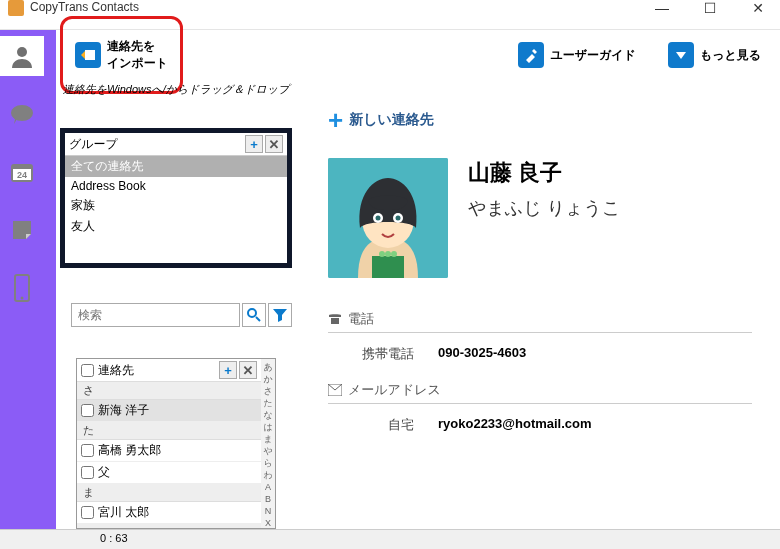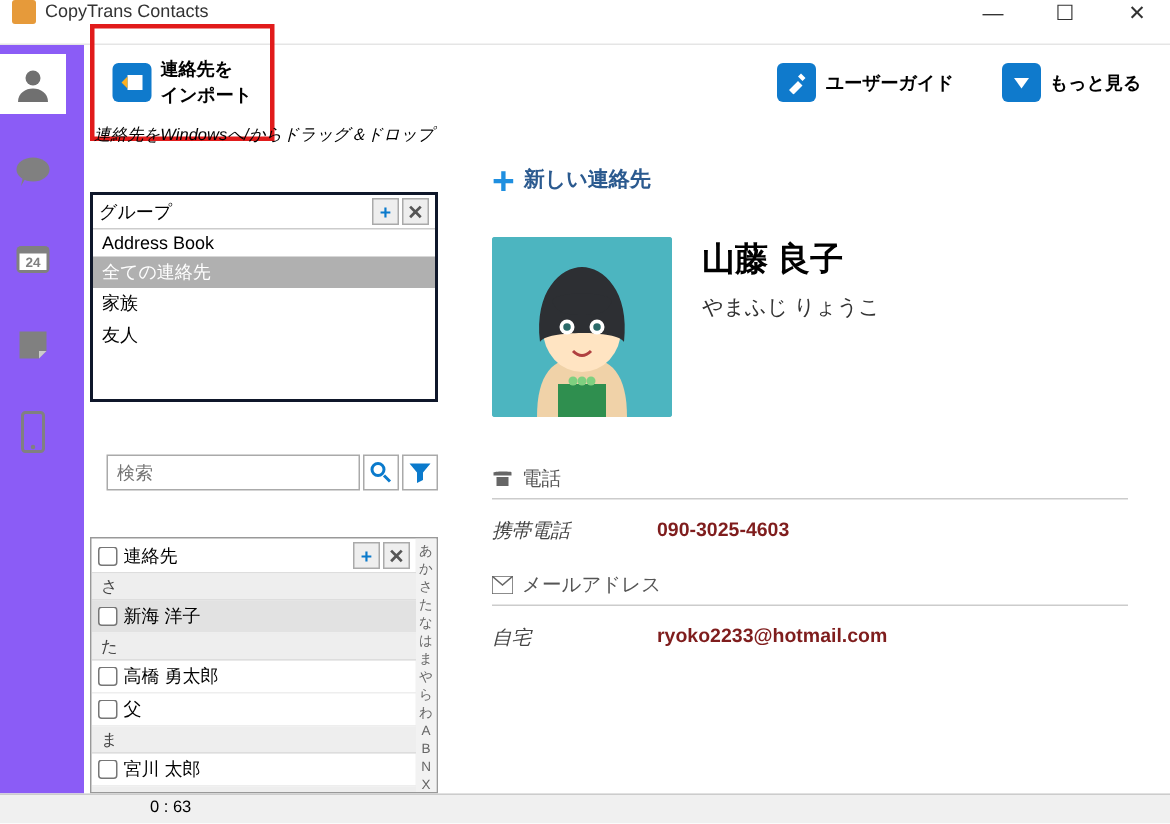--- a/index.html
+++ b/index.html
@@ -10,72 +10,72 @@
 .titlebar .app-icon { width: 16px; height: 16px; background: #e69a3a; border-radius: 2px; margin-right: 6px; }
 .titlebar .title { font-size: 12px; color: #333; }
 .titlebar .win-btns { margin-left: auto; display: flex; gap: 20px; }
 .titlebar .win-btns span { font-size: 14px; color: #333; cursor: default; width: 28px; text-align: center; }
 
 
 .toolbar { height: 50px; display: flex; align-items: center; padding: 4px 10px 4px 60px; gap: 10px; }
 .tb-btn { display: flex; align-items: center; gap: 6px; padding: 4px 8px; font-size: 12px; font-weight: bold; border: 1px solid transparent; }
 .tb-btn .tb-icon { width: 26px; height: 26px; background: #0f7acc; border-radius: 4px; display: flex; align-items: center; justify-content: center; }
 .tb-btn .tb-icon svg { width: 16px; height: 16px; }
-.tb-btn.highlighted { border: 3px solid #e11b1b; border-radius: 0; padding: 19px 12px; }
+.tb-btn.highlighted { border: 3px solid #e11b1b; border-radius: 12px; padding: 19px 12px; }
 .tb-spacer { flex: 1; }
 .tb-right { display: flex; align-items: center; gap: 14px; }
 
 
 .rail { position: absolute; left: 0; top: 30px; width: 56px; bottom: 20px; background: #8b5cf6; display: flex; flex-direction: column; padding-top: 6px; gap: 18px; }
 .rail .rail-item { width: 44px; height: 40px; display: flex; align-items: center; justify-content: center; cursor: pointer; }
 .rail .rail-item.active { background: #fff; }
 .rail svg { fill: #808080; }
 .rail .rail-item.active svg { fill: #707070; }
 
 
 .mid { position: absolute; left: 56px; top: 80px; width: 240px; bottom: 20px; display: flex; flex-direction: column; gap: 27px; }
 .drag-hint { font-size: 11px; font-style: italic; text-align: center; padding: 2px 0; }
-.groups { border: 2px solid #0f172a; margin: 2px 4px; height: 140px; display: flex; flex-direction: column; }
+.groups { border: 5px solid #0f172a; margin: 2px 4px; height: 140px; display: flex; flex-direction: column; }
 .groups-head { display: flex; align-items: center; padding: 2px 4px; border-bottom: 1px solid #ccc; font-size: 12px; }
 .mini-btn { width: 18px; height: 18px; border: 1px solid #aaa; background: #eee; display: flex; align-items: center; justify-content: center; font-size: 13px; margin-left: 2px; cursor: pointer; }
 .mini-btn.plus { color: #0a7acc; font-weight: bold; }
 .mini-btn.close { color: #555; font-weight: bold; }
 .groups-list { flex: 1; overflow: hidden; font-size: 12px; }
 .g-item { padding: 2px 6px; cursor: pointer; }
 .g-item.selected { background: #b0b0b0; color: #fff; }
 
 .search-row { display: flex; align-items: center; margin: 6px 4px 4px; gap: 2px; padding-left: 11px; }
 .search-row input { flex: 1; height: 24px; border: 1px solid #aaa; padding: 0 6px; font-size: 12px; }
 .search-btn, .filter-btn { width: 24px; height: 24px; display: flex; align-items: center; justify-content: center; border: 1px solid #aaa; cursor: pointer; }
 
-.contacts-wrap { flex: 1; display: flex; margin: 0 4px; border: 1px solid #999; overflow: hidden; }
+.contacts-wrap { flex: 1; display: flex; margin: 0 20px; border: 1px solid #999; overflow: hidden; }
 .contacts-list { flex: 1; overflow-y: auto; font-size: 12px; }
 .c-head { display: flex; align-items: center; padding: 2px 4px; border-bottom: 1px solid #ddd; }
 .c-head .lbl { margin-left: 4px; flex: 1; }
 .c-letter { background: #eee; padding: 1px 6px; font-size: 11px; color: #444; border-bottom: 1px solid #ddd; }
 .c-item { display: flex; align-items: center; padding: 2px 4px; border-bottom: 1px solid #eee; cursor: pointer; }
 .c-item.bold .nm { font-weight: bold; }
 .c-item input[type=checkbox] { margin-right: 4px; }
 .c-item.sel { background: #e2e2e2; }
 .alpha-index { width: 14px; background: #f2f2f2; font-size: 9px; color: #666; text-align: center; line-height: 12px; padding-top: 2px; }
 
 
 .detail { position: absolute; left: 300px; right: 8px; top: 80px; bottom: 20px; padding: 30px 20px 10px 28px; overflow: hidden; }
 .new-contact { display: flex; align-items: center; gap: 6px; font-size: 14px; color: #2b5a8f; font-weight: bold; cursor: pointer; margin-bottom: 28px; }
 .new-contact .plus-ic { color: #1f8fe0; font-size: 26px; font-weight: bold; line-height: 20px; }
 .profile { display: flex; gap: 20px; margin-bottom: 28px; }
 .avatar { width: 120px; height: 120px; background: #55b6c3; border-radius: 2px; position: relative; overflow: hidden; }
 .avatar svg { width: 100%; height: 100%; }
 .name-block .fullname { font-size: 22px; font-weight: bold; margin-bottom: 8px; }
-.name-block .reading { font-size: 14px; color: #333; }
+.name-block .reading { font-size: 18px; color: #333; }
 .section-title { display: flex; align-items: center; gap: 6px; font-size: 13px; color: #555; border-bottom: 1px solid #ccc; padding: 4px 0; margin: 8px 0 6px; }
 .section-title svg { fill: #666; }
 .row { display: flex; font-size: 13px; padding: 6px 0; }
-.row .label { width: 110px; color: #444; padding-right: 24px; font-style: italic; }
-.row .value { font-weight: bold; color: #7f1d1d; }
+.row .label { width: 110px; text-align: right; color: #444; padding-right: 24px; }
+.row .value { font-weight: bold; color: #000000; }
 
 
 .status { position: absolute; left: 0; right: 0; bottom: 0; height: 20px; background: #f0f0f0; border-top: 1px solid #ccc; font-size: 11px; padding: 2px 10px 2px 70px; }
 .status span { margin-left: 30px; }
 
 input[type=checkbox] { width: 13px; height: 13px; }
 </style>
 </head>
 <body>
 
@@ -160,22 +160,22 @@
 <div class="mid">
   <div class="drag-hint">連絡先をWindowsへ/からドラッグ＆ドロップ</div>
 
   <div class="groups">
     <div class="groups-head">
       <span style="flex:1">グループ</span>
       <div class="mini-btn plus">+</div>
       <div class="mini-btn close">✕</div>
     </div>
     <div class="groups-list" id="groups-list">
+        <div class="g-item selected">全ての連絡先</div>
         <div class="g-item">Address Book</div>
-        <div class="g-item selected">全ての連絡先</div>
         <div class="g-item">家族</div>
         <div class="g-item">友人</div>
       </div>
   </div>
 
   <div class="search-row">
     <input type="text" placeholder="検索" style="">
     <div class="search-btn">
       <svg width="16" height="16" viewBox="0 0 16 16">
           <circle cx="6" cy="6" r="4" fill="none" stroke="#0a7acc" stroke-width="2"></circle>

